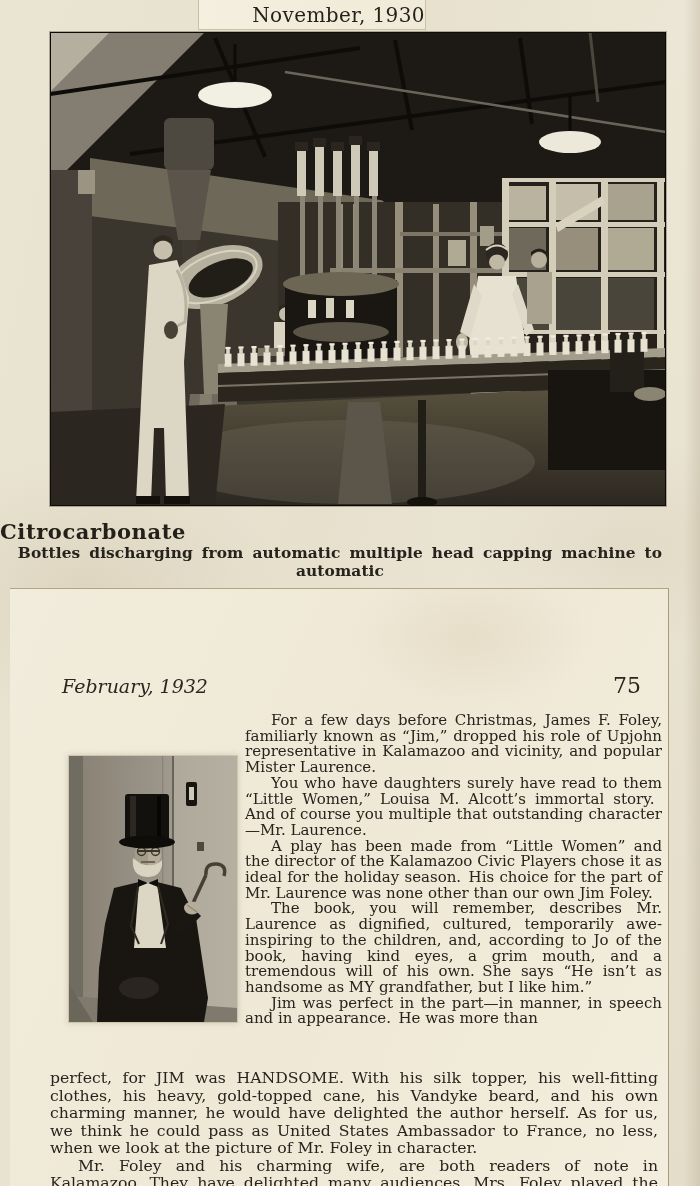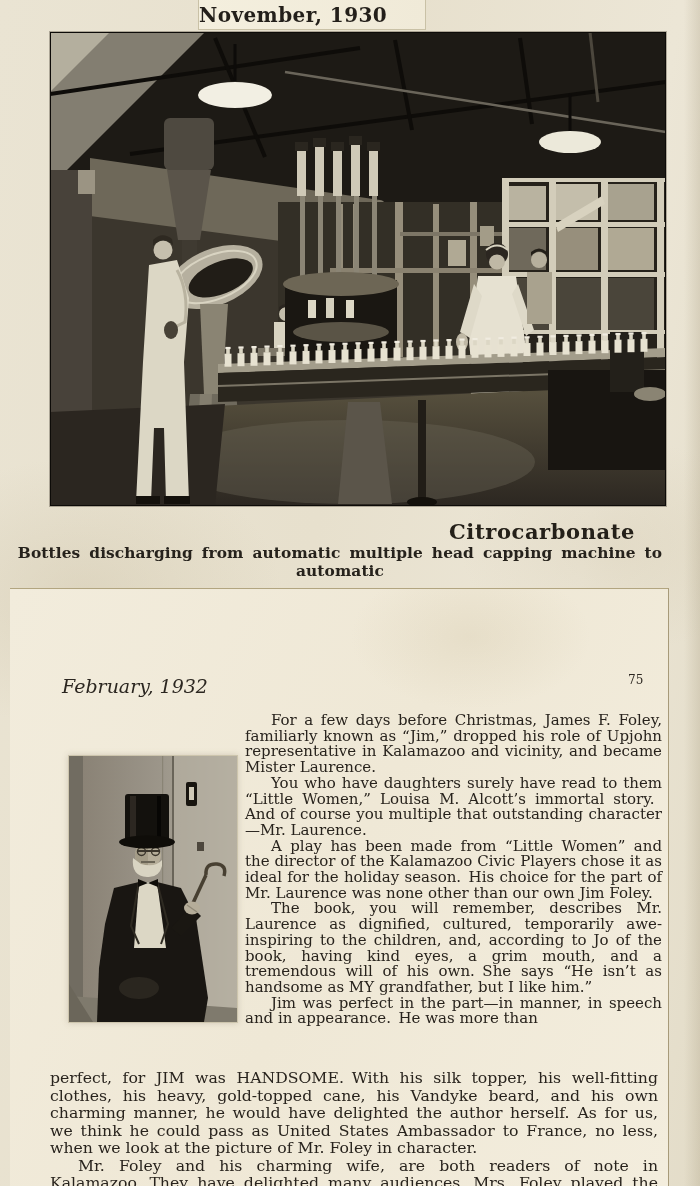--- a/index.html
+++ b/index.html
@@ -9,42 +9,42 @@
     background:
       radial-gradient(ellipse 320px 220px at 12% 50%, rgba(203,192,164,.38), transparent 62%),
       radial-gradient(ellipse 260px 180px at 88% 46%, rgba(208,197,170,.30), transparent 60%),
       radial-gradient(ellipse 400px 120px at 50% 96%, rgba(198,186,156,.25), transparent 65%),
       linear-gradient(100deg,#eae4d3,#e7e0cd 45%,#ece6d6 75%,#e3dcc8);
   }
   .scan::after{content:"";position:absolute;right:0;top:0;width:16px;height:100%;
     background:linear-gradient(to left, rgba(150,137,106,.22), transparent);pointer-events:none;}
   .date-label-1{
     position:absolute;left:198px;top:0;width:226px;height:29px;line-height:30px;
-    text-align:left;font-size:20px;font-weight:bold;letter-spacing:.4px;
+    text-align:right;font-size:20px;font-weight:normal;letter-spacing:.4px;
     background:linear-gradient(95deg,#f4efde,#f0ead8);
     border:1px solid #c9c1a6;border-top:none;color:#231f1a;
   }
   .photo1{position:absolute;left:50px;top:32px;width:616px;height:474px;background:#201d18;
     box-shadow:0 0 0 1px rgba(60,52,40,.35);}
   .photo1 svg,.photo2 svg{display:block;}
-  .cap-title{position:absolute;left:0;top:519px;width:635px;text-align:right;
+  .cap-title{position:absolute;left:0;top:519px;width:635px;text-align:left;
     font-size:21px;font-weight:bold;letter-spacing:.6px;color:#242019;}
   .cap-line{position:absolute;left:0;width:680px;text-align:center;font-weight:bold;
     font-size:15.4px;color:#26221c;word-spacing:3.5px;letter-spacing:.1px;}
   .cap-line1{top:544px;}
   .cap-line2{top:561px;}
   .clipping{
     position:absolute;left:10px;top:588px;width:658px;height:598px;
     background:
       radial-gradient(ellipse 200px 120px at 70% 8%, rgba(214,203,175,.35), transparent 60%),
       linear-gradient(115deg,#f2ecdc,#efe8d6 50%,#f3eddd);
     border-top:1px solid #b2a580;border-right:1px solid #a79a79;
   }
   .p2-date{position:absolute;left:52px;top:86px;font-style:italic;font-size:19px;color:#2b2620;}
-  .p2-pageno{position:absolute;left:618px;top:84px;font-size:12px;color:#2b2620;}
+  .p2-pageno{position:absolute;left:603px;top:84px;font-size:22px;color:#2b2620;}
   .p2-title{position:absolute;left:118px;top:111px;width:344px;text-align:center;
     font-size:16.3px;font-weight:bold;letter-spacing:.2px;color:#26221c;}
   .p2-body{position:absolute;left:0;top:124px;width:658px;}
   .colrow{display:flex;align-items:flex-start;}
   .photo2wrap{flex:0 0 235px;}
   .photo2{margin:42px 0 0 58px;width:168px;height:266px;background:#8d887d;
     border:1px solid #cdc5ad;box-shadow:0 0 6px rgba(120,108,84,.25);}
   .coltext{flex:1 1 auto;padding-right:6px;}
   .coltext p{margin:0;font-size:15px;line-height:15.7px;text-align:justify;
     text-indent:26px;color:#28231d;}
@@ -348,21 +348,21 @@
                   <path d="M137,119 q-1,-12 11,-11 q10,1 7,12" stroke="#473f31" stroke-width="3.5" fill="none"></path>
                 </g>
                 <polygon points="102,172 122,150 132,160 112,180" fill="#1a1712"></polygon>
                 <ellipse cx="123" cy="152" rx="8" ry="6.5" fill="#b5ad99"></ellipse>
                 <line x1="118" y1="149" x2="128" y2="156" stroke="#8f8876" stroke-width="1.2"></line>
               </g>
             </svg>
           </div>
         </div>
         <div class="coltext">
-            <p class="cp">For a few days before Christmas, James F. Foley, familiarly known as “Jim,” dropped his role of Upjohn representative in Kalamazoo and vicinity, and became Mister Laurence.</p>
+            <p class="cp">For a few days before Christmas, James F. Foley, familiarly known as “Jim,” dropped his role of Upjohn representative in Kalamazoo and vicinity, and popular Mister Laurence.</p>
             <p class="cp">You who have daughters surely have read to them “Little Women,” Louisa M. Alcott’s immortal story. And of course you multiple that outstanding character—Mr. Laurence.</p>
             <p class="cp">A play has been made from “Little Women” and the director of the Kalamazoo Civic Players chose it as ideal for the holiday season. His choice for the part of Mr. Laurence was none other than our own Jim Foley.</p>
             <p class="cp">The book, you will remember, describes Mr. Laurence as dignified, cultured, temporarily awe-inspiring to the children, and, according to Jo of the book, having kind eyes, a grim mouth, and a tremendous will of his own. She says “He isn’t as handsome as MY grandfather, but I like him.”</p>
             <p class="cp">Jim was perfect in the part—in manner, in speech and in appearance. He was more than</p>
           </div>
       </div>
       <div class="fulltext">
           <p class="fp">perfect, for JIM was HANDSOME. With his silk topper, his well-fitting clothes, his heavy, gold-topped cane, his Vandyke beard, and his own charming manner, he would have delighted the author herself. As for us, we think he could pass as United States Ambassador to France, no less, when we look at the picture of Mr. Foley in character.</p>
           <p class="fp">Mr. Foley and his charming wife, are both readers of note in Kalamazoo. They have delighted many audiences. Mrs. Foley played the leading part in one of the most popular plays recently staged by the Kalamazoo Civic Players.</p>
         </div>

